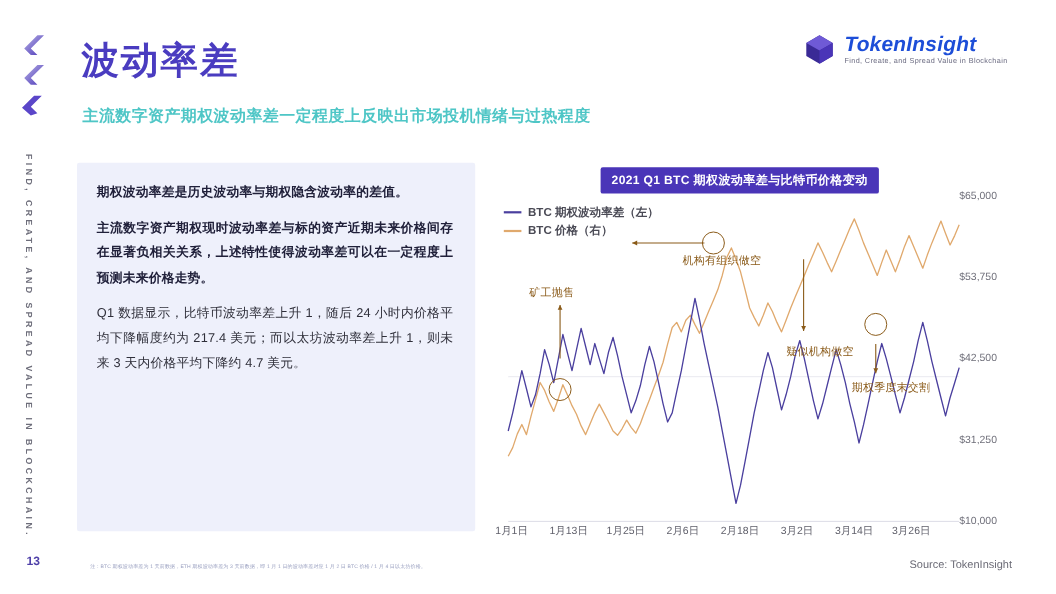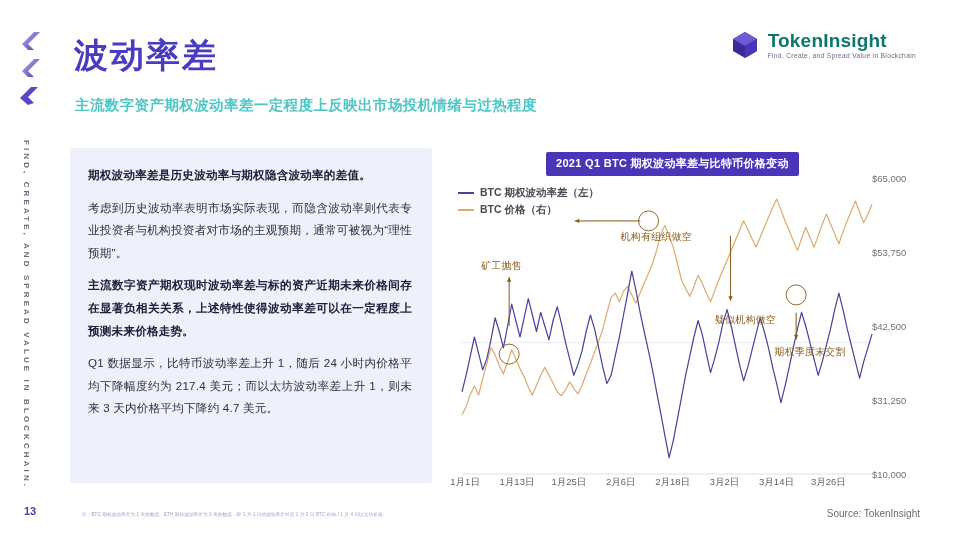--- a/index.html
+++ b/index.html
@@ -32,21 +32,21 @@
   }
   .subtitle{
     position:absolute;left:75px;top:96px;
     font-size:14.5px;font-weight:700;color:#4ec6c6;letter-spacing:.4px;
   }
 
   
   .logo{position:absolute;right:44px;top:30px;display:flex;align-items:center;gap:8px;}
   .logo-mark{width:30px;height:30px;flex:0 0 auto;}
   .logo-txt{line-height:1.05;}
-  .logo-name{font-size:19px;font-weight:700;color:#0f766e;letter-spacing:.2px;}
+  .logo-name{font-size:19px;font-weight:700;color:#1d4ed8;letter-spacing:.2px;font-style:italic;}
   .logo-tag{font-size:6.6px;color:#6a6a80;letter-spacing:.35px;margin-top:2px;}
 
   
   .panel{
     position:absolute;left:70px;top:148px;width:362px;height:335px;
     background:#eef0fb;border-radius:2px;
   }
   .panel-inner{padding:16px 20px 0 18px;}
   .p{
     font-size:11.6px;line-height:1.95;color:#2f2f3a;margin:0 0 10px 0;
@@ -130,21 +130,20 @@
     </div>
     <div class="logo-txt">
       <div class="logo-name">TokenInsight</div>
       <div class="logo-tag">Find, Create, and Spread Value in Blockchain</div>
     </div>
   </div>
 
   <div class="panel">
     <div class="panel-inner" id="panel-body">
         <div class="p bold">期权波动率差是历史波动率与期权隐含波动率的差值。</div>
-        <div class="p">考虑到历史波动率表明市场实际表现，而隐含波动率则代表专业投资者与机构投资者对市场的主观预期，通常可被视为“理性预期”。</div>
         <div class="p bold">主流数字资产期权现时波动率差与标的资产近期未来价格间存在显著负相关关系，上述特性使得波动率差可以在一定程度上预测未来价格走势。</div>
         <div class="p">Q1 数据显示，比特币波动率差上升 1，随后 24 小时内价格平均下降幅度约为 217.4 美元；而以太坊波动率差上升 1，则未来 3 天内价格平均下降约 4.7 美元。</div>
       </div>
   </div>
 
   <div class="chart-wrap">
     <div class="chart-title">2021 Q1 BTC 期权波动率差与比特币价格变动</div>
 
     <div class="legend" id="legend">
         <div class="lg-row">

